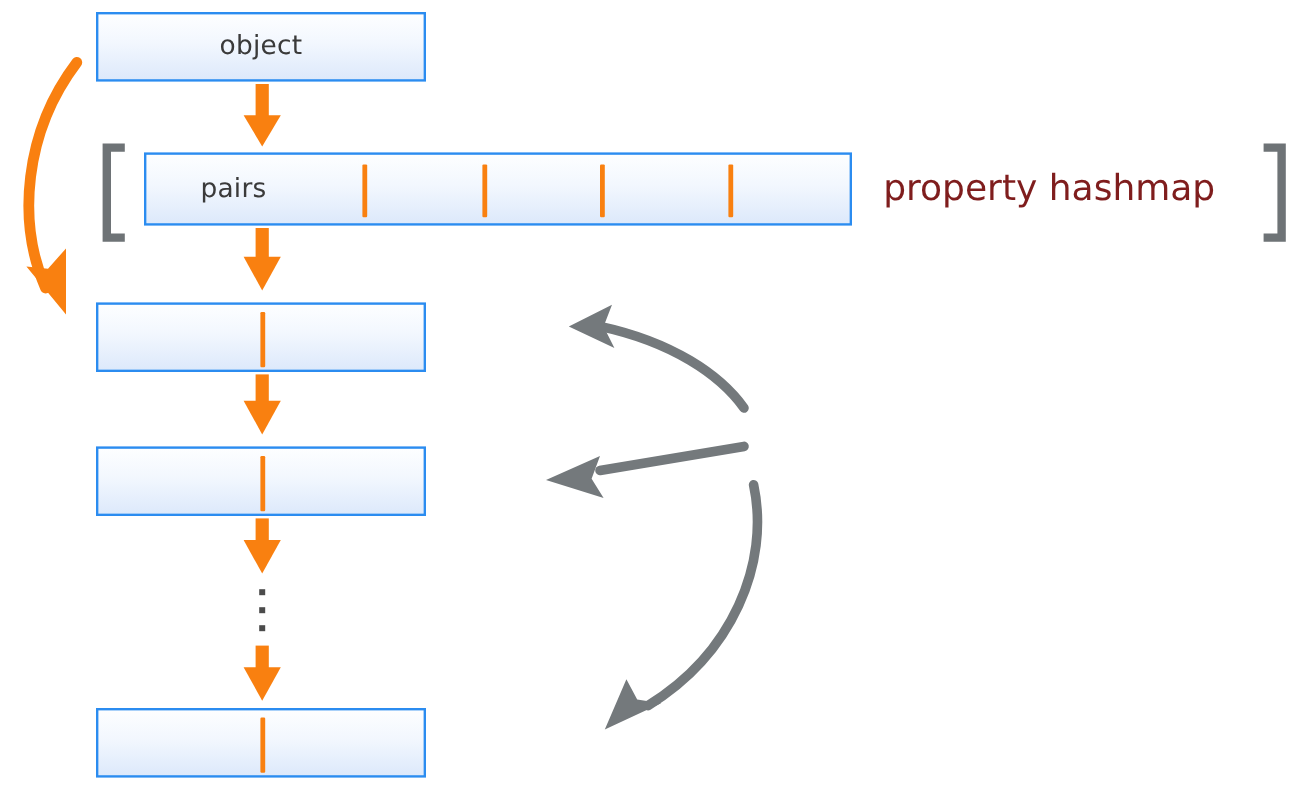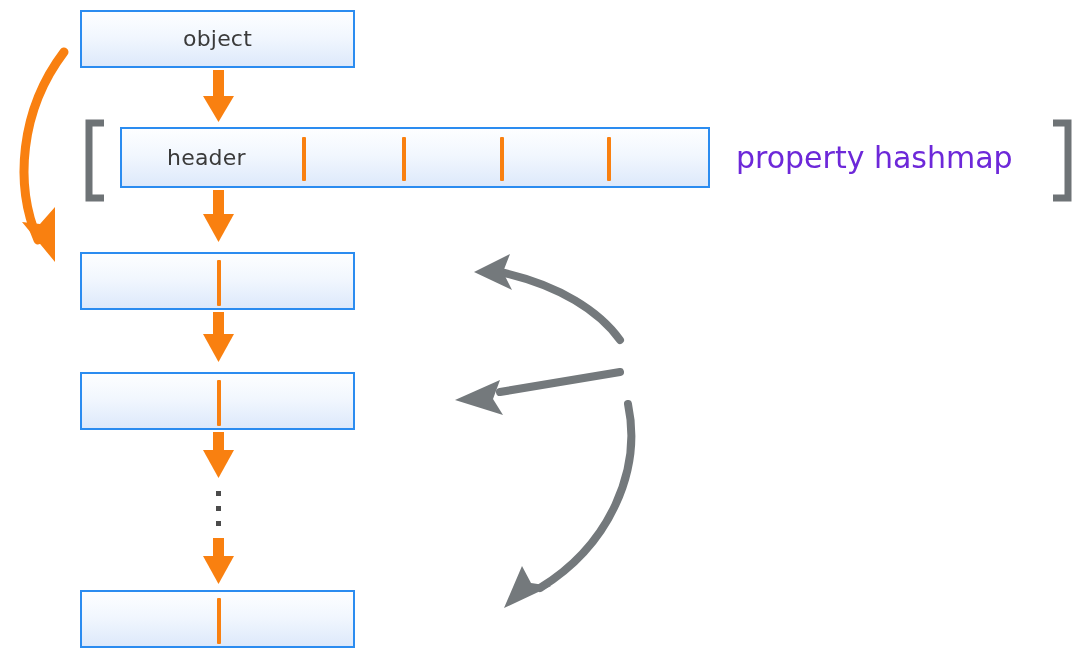--- a/index.html
+++ b/index.html
@@ -32,21 +32,21 @@
   }
   .node-label {
     font-size: 22px;
     color: #3a3a3a;
     letter-spacing: 0.2px;
     line-height: 1;
   }
   .caption {
     position: absolute;
     font-size: 30px;
-    color: #6d28d9;
+    color: #7f1d1d;
     white-space: nowrap;
     line-height: 1;
   }
   .tick {
     position: absolute;
     width: 4px;
     background: #f98010;
     border-radius: 1px;
   }
   .divider {
@@ -130,21 +130,21 @@
       <path d="M 504 608 L 522 566 L 531 583 L 551 586 Z" fill="#74797c"></path>
     </g>
 
   </svg>
 
   <div class="node-box" style="left:80px; top:10px; width:275px; height:58px;">
     <span class="node-label">object</span>
   </div>
 
   <div class="node-box" style="left:120px; top:127px; width:590px; height:61px;">
-    <span class="node-label" style="position:absolute; left:45px;">header</span>
+    <span class="node-label" style="position:absolute; left:45px;">pairs</span>
     <span class="tick" style="left:180px; top:8px; height:44px;"></span>
     <span class="tick" style="left:280px; top:8px; height:44px;"></span>
     <span class="tick" style="left:378px; top:8px; height:44px;"></span>
     <span class="tick" style="left:485px; top:8px; height:44px;"></span>
   </div>
 
   <div class="node-box" style="left:80px; top:252px; width:275px; height:58px;">
     <span class="divider" style="left:135px; top:6px; height:46px;"></span>
   </div>
 

